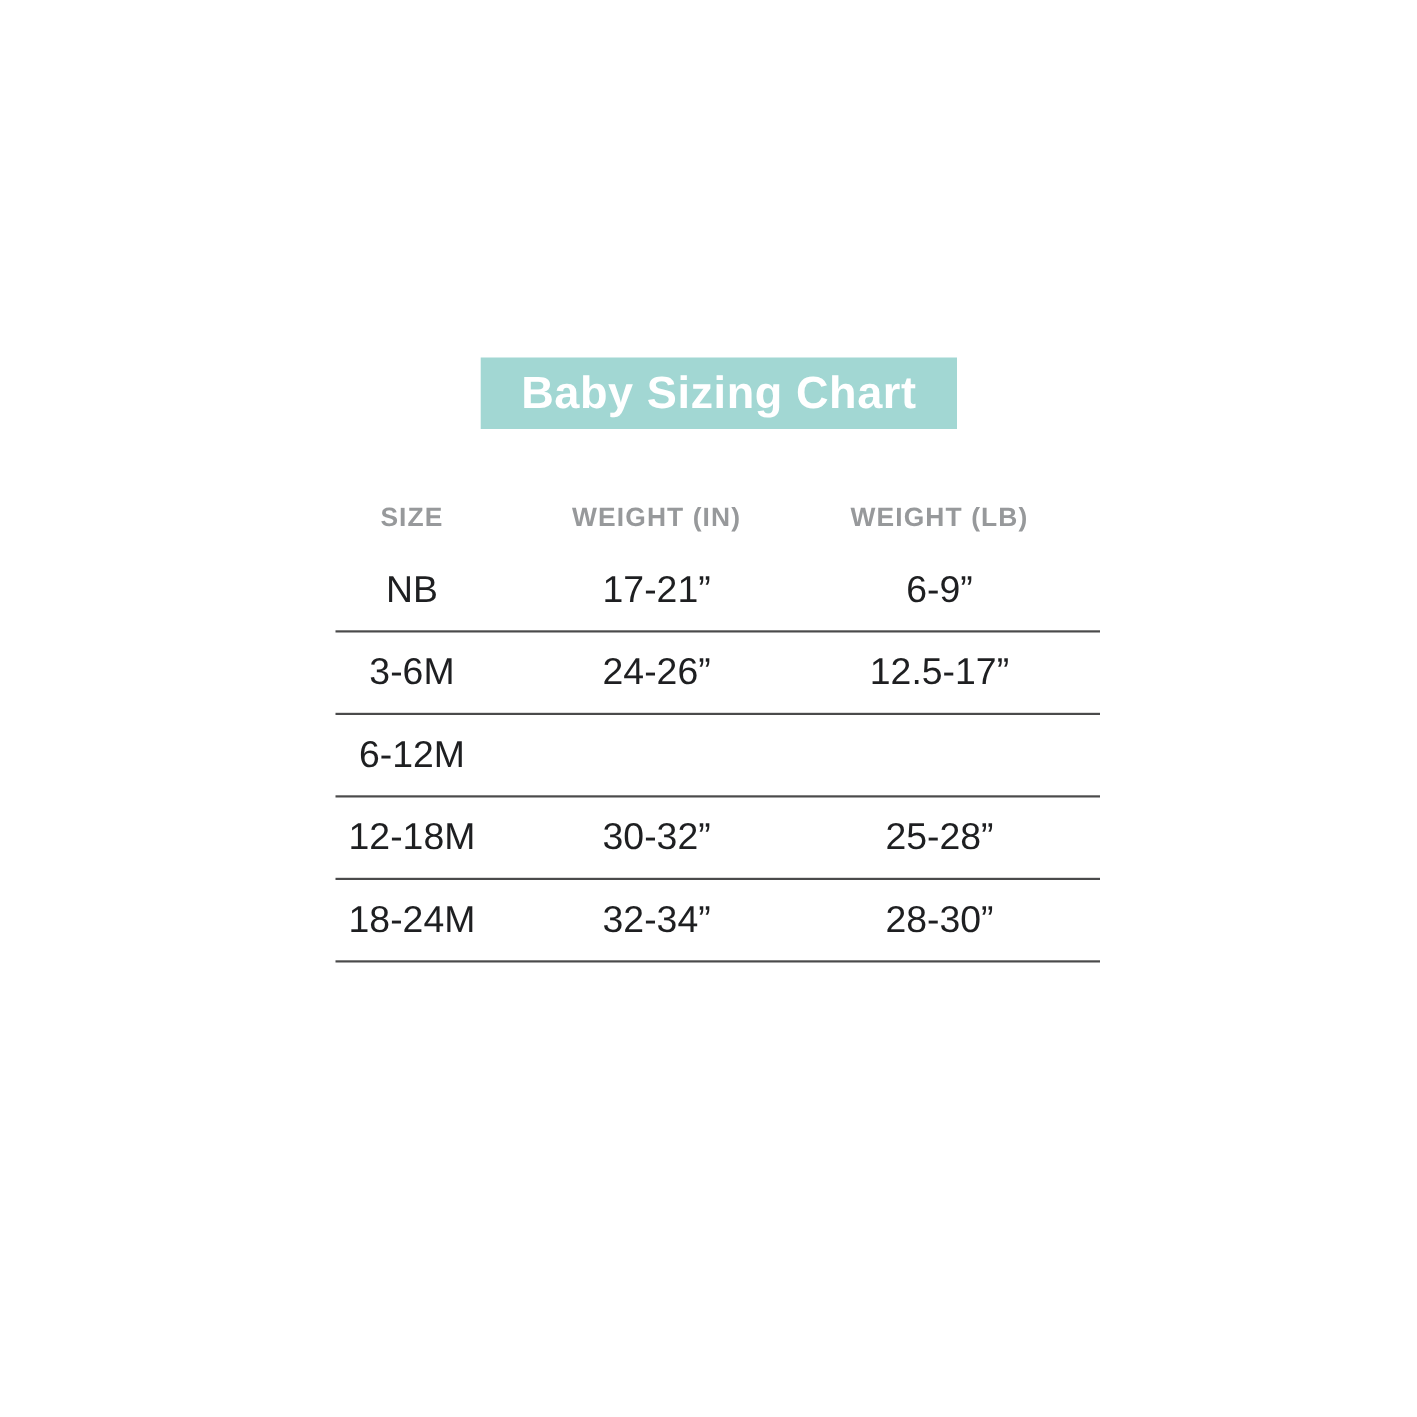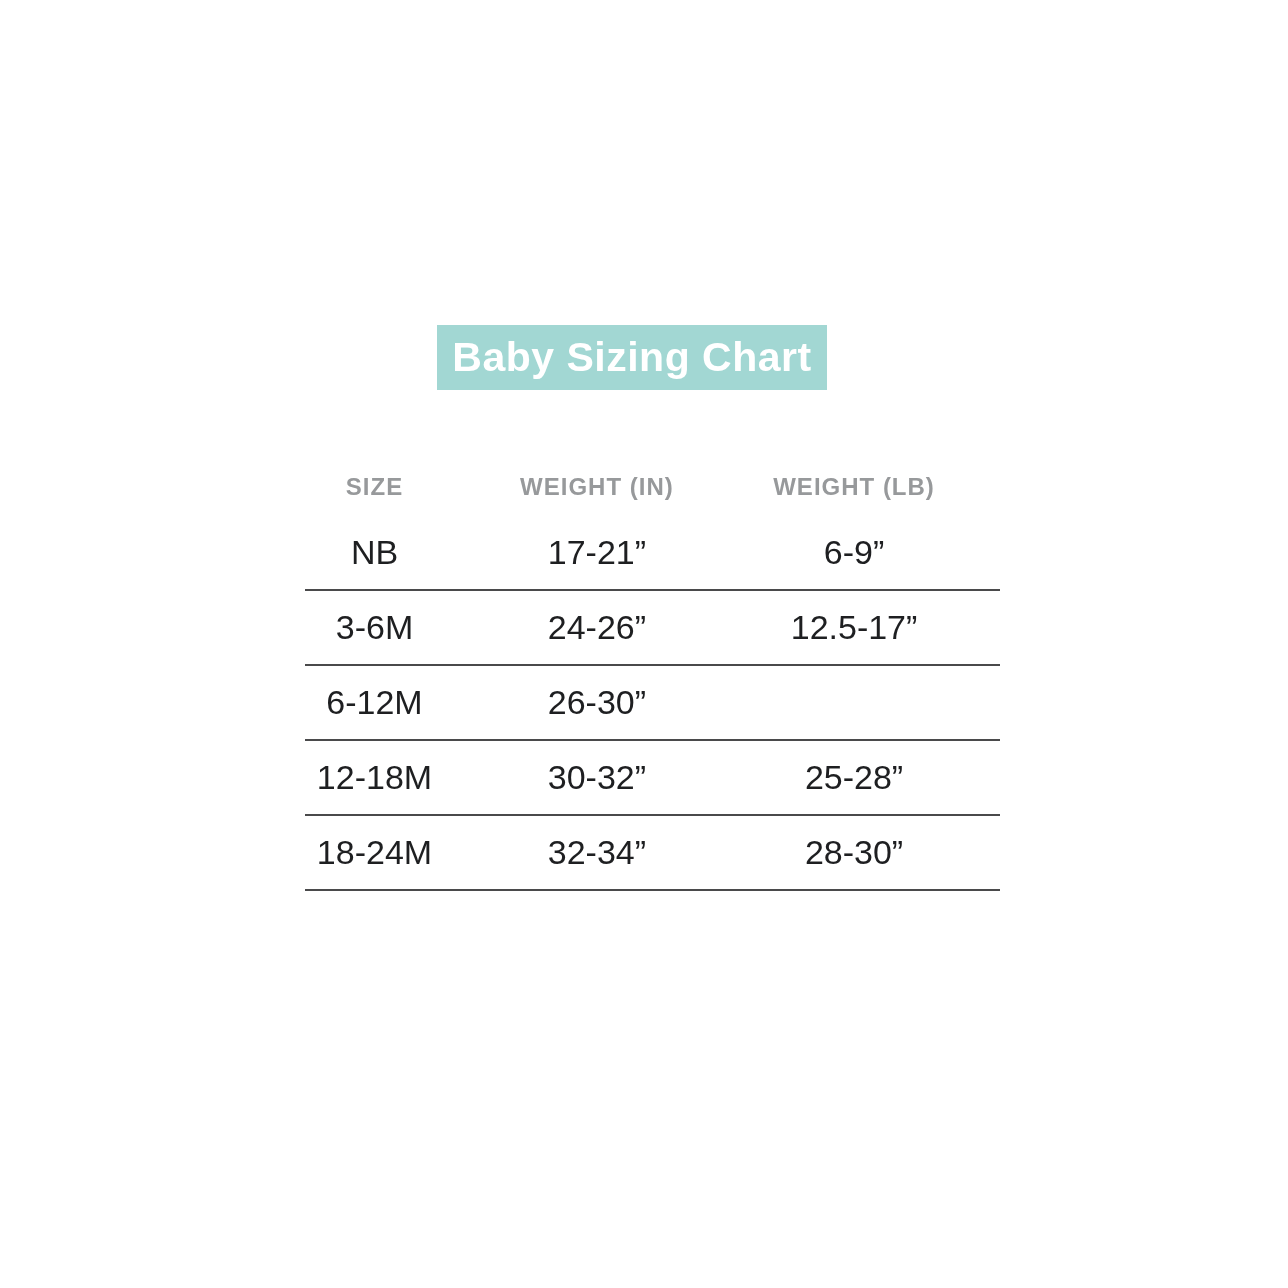--- a/index.html
+++ b/index.html
@@ -12,38 +12,38 @@
     position: relative;
     width: 1288px;
     height: 1288px;
     background: #ffffff;
     overflow: hidden;
   }
   .banner {
     position: absolute;
     left: 437px;
     top: 325px;
-    width: 390px;
+    width: 433px;
     height: 65px;
     background: #a2d7d3;
     display: flex;
     align-items: center;
     justify-content: center;
   }
   .banner-title {
     color: #ffffff;
     font-size: 41px;
     font-weight: bold;
     letter-spacing: 0.5px;
     white-space: nowrap;
   }
   .size-table {
     position: absolute;
     left: 305px;
-    top: 458px;
+    top: 442px;
     width: 695px;
   }
   .trow {
     display: flex;
     align-items: center;
   }
   .trow .c1 { width: 20%; text-align: center; }
   .trow .c2 { width: 44%; text-align: center; }
   .trow .c3 { width: 30%; text-align: center; }
   .thead {
@@ -92,21 +92,20 @@
 
 
     <div class="trow tdata">
       <div class="cell c1">3-6M</div>
       <div class="cell c2">24-26”</div>
       <div class="cell c3">12.5-17”</div>
     </div>
 
     <div class="trow tdata">
       <div class="cell c1">6-12M</div>
-      <div class="cell c2">26-30”</div>
     </div>
 
     <div class="trow tdata">
       <div class="cell c1">12-18M</div>
       <div class="cell c2">30-32”</div>
       <div class="cell c3">25-28”</div>
     </div>
 
     <div class="trow tdata">
       <div class="cell c1">18-24M</div>

